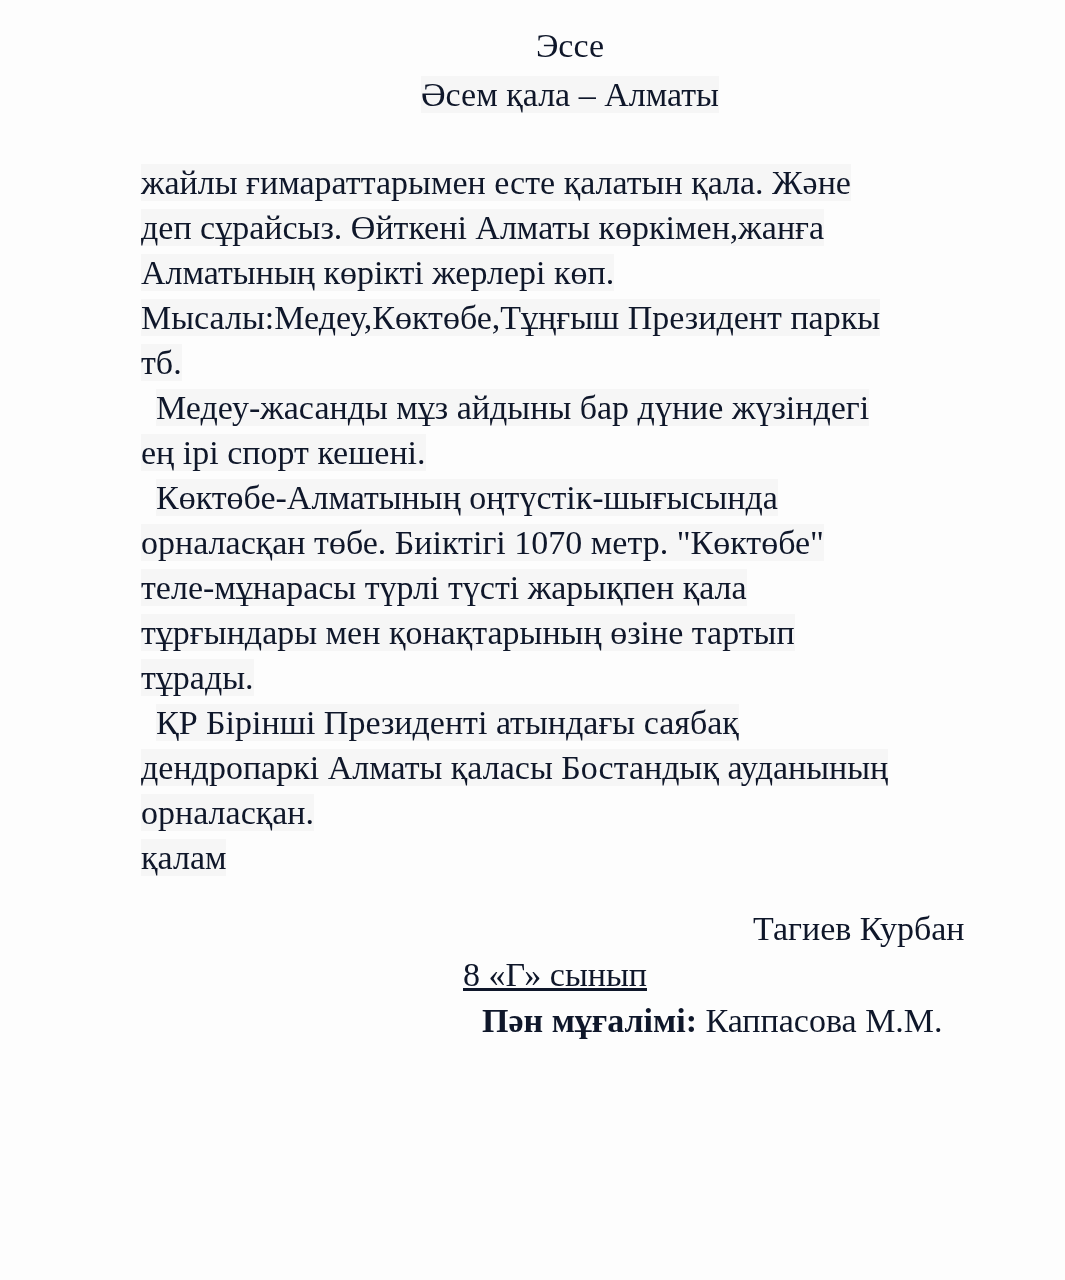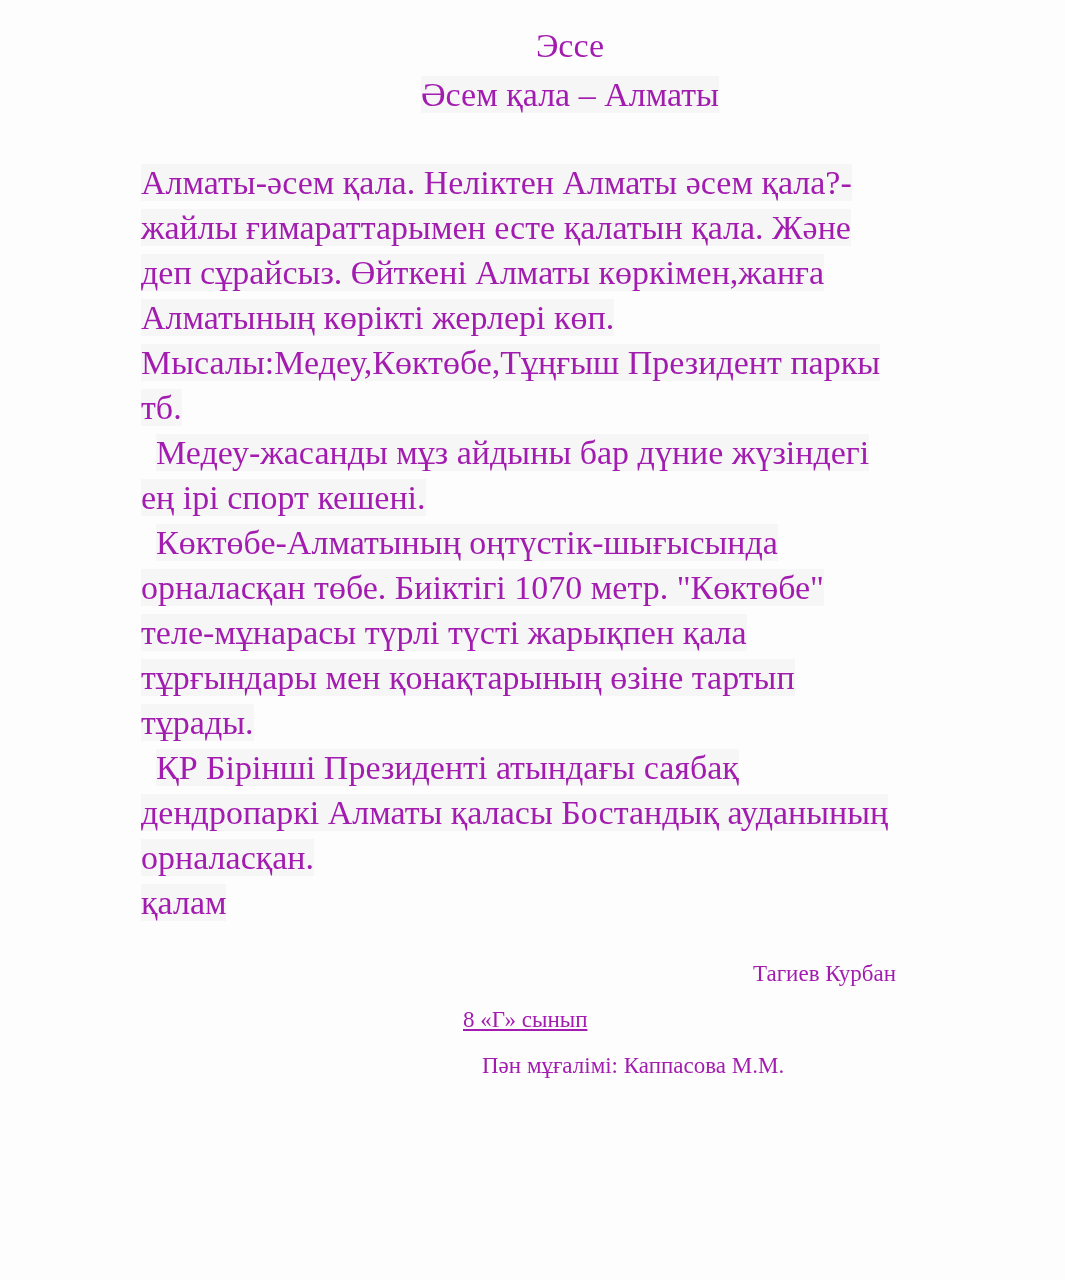--- a/index.html
+++ b/index.html
@@ -3,21 +3,21 @@
 <meta charset="utf-8">
 <style>
   html, body { margin: 0; padding: 0; background: #ffffff; }
   .page {
     position: relative;
     width: 1065px;
     height: 1280px;
     background: #fdfdfd;
     overflow: hidden;
     font-family: "Liberation Serif", "DejaVu Serif", serif;
-    color: #a21caf;
+    color: #0f172a;
   }
   .titles {
     padding-top: 21px;
     margin-left: 140px;
     width: 860px;
     text-align: center;
     font-size: 34px;
     line-height: 49px;
   }
   .body-text {
@@ -30,44 +30,43 @@
   .line { white-space: nowrap; }
   .line.indent { padding-left: 15px; }
   
   .line span, .titles .sub span {
     background: rgba(110, 110, 110, 0.05);
     margin-top: 42px;
   }
   .signature {
     margin-left: 141px;
     margin-top: 26px;
-    font-size: 23px;
+    font-size: 34px;
     line-height: 46px;
   }
   .sig-author  { padding-left: 612px; white-space: nowrap; }
   .sig-class   { padding-left: 322px; white-space: nowrap; text-decoration: underline; }
   .sig-teacher { padding-left: 341px; white-space: nowrap; }
-  .sig-teacher b { font-weight: normal; text-align: center; }
+  .sig-teacher b { font-weight: bold; text-align: center; }
 </style>
 </head>
 <body>
 
 <div class="page">
 
   <div class="titles">
     <div class="main">
       <span>Эссе</span>
     </div>
     <div class="sub">
       <span>Әсем қала – Алматы</span>
     </div>
   </div>
 
   <div class="body-text">
-    <div class="line"><span>Алматы-әсем қала. Неліктен Алматы әсем қала?-</span></div>
     <div class="line"><span>жайлы ғимараттарымен есте қалатын қала. Және</span></div>
     <div class="line"><span>деп сұрайсыз. Өйткені Алматы көркімен,жанға</span></div>
     <div class="line"><span>Алматының көрікті жерлері көп.</span></div>
     <div class="line"><span>Мысалы:Медеу,Көктөбе,Тұңғыш Президент паркы</span></div>
     <div class="line"><span>тб.</span></div>
     <div class="line indent"><span>Медеу-жасанды мұз айдыны бар дүние жүзіндегі</span></div>
     <div class="line"><span>ең ірі спорт кешені.</span></div>
     <div class="line indent"><span>Көктөбе-Алматының оңтүстік-шығысында</span></div>
     <div class="line"><span>орналасқан төбе. Биіктігі 1070 метр. "Көктөбе"</span></div>
     <div class="line"><span>теле-мұнарасы түрлі түсті жарықпен қала</span></div>

